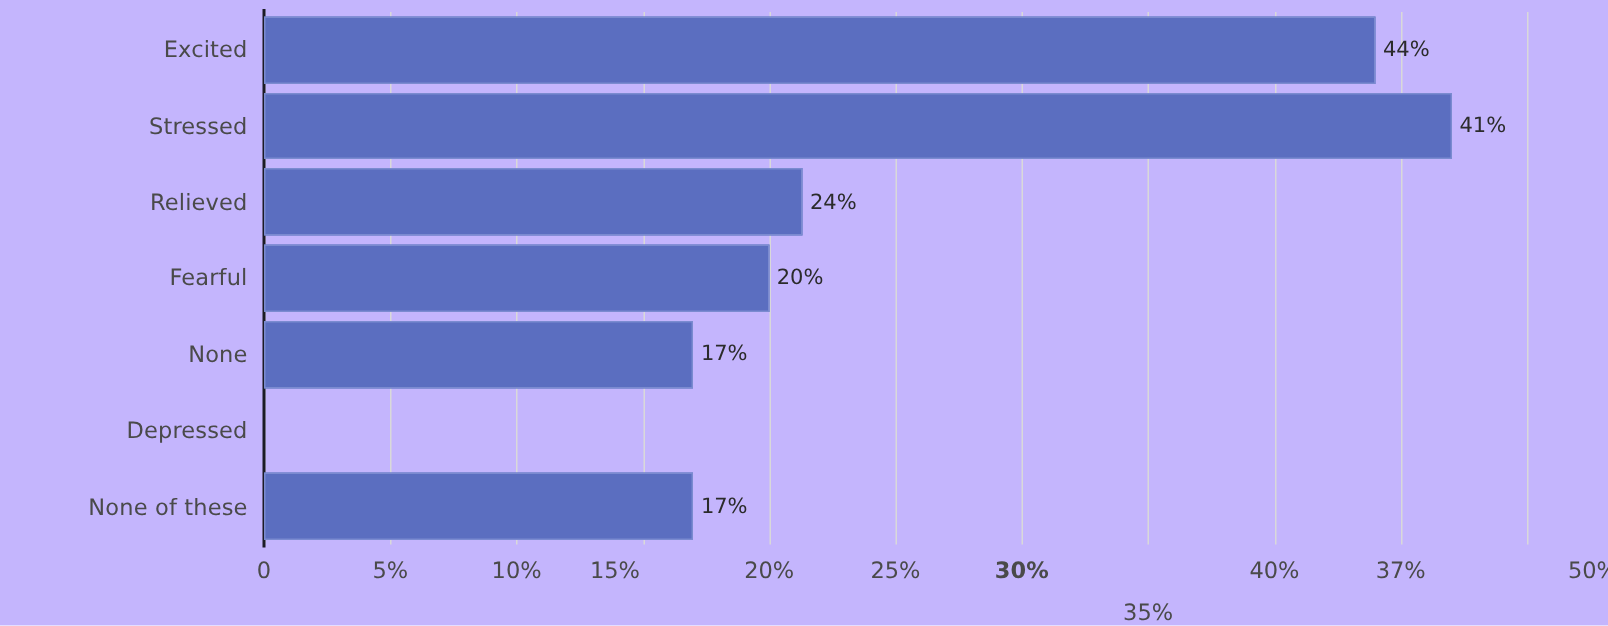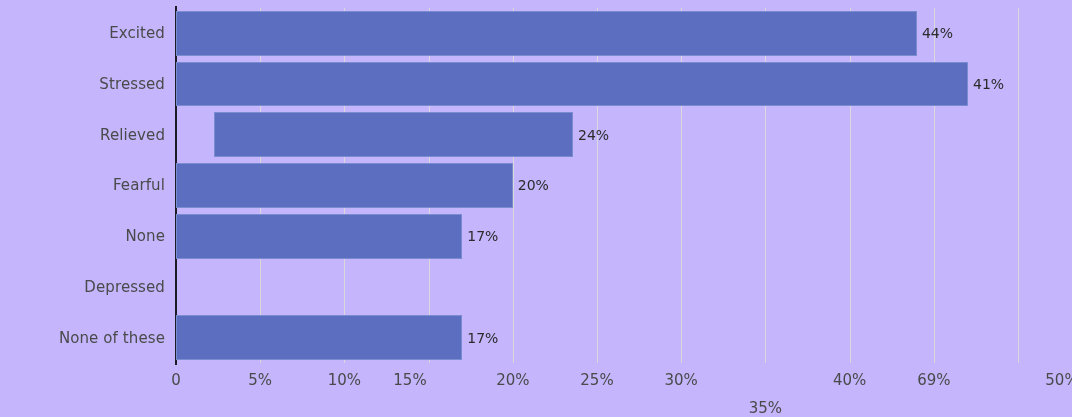--- a/index.html
+++ b/index.html
@@ -146,21 +146,21 @@
       </div>
       <div class="row" style="height: 50.7143px; padding-left: 48px;">
         <div class="cat-label">Stressed</div>
         <div class="bar-wrap" style="width: 792px;">
           <div class="bar" style="background: rgb(91, 110, 192); border-color: rgb(123, 139, 208);"></div>
           <div class="bar-value">41%</div>
         </div>
       </div>
       <div class="row" style="height: 50.7143px;">
         <div class="cat-label">Relieved</div>
-        <div class="bar-wrap" style="width: 359px; padding-left: 38px;">
+        <div class="bar-wrap" style="width: 359px;">
           <div class="bar" style="background: rgb(91, 110, 192); border-color: rgb(123, 139, 208);"></div>
           <div class="bar-value">24%</div>
         </div>
       </div>
       <div class="row" style="height: 50.7143px;">
         <div class="cat-label">Fearful</div>
         <div class="bar-wrap" style="width: 336.8px;">
           <div class="bar" style="background: rgb(91, 110, 192); border-color: rgb(123, 139, 208);"></div>
           <div class="bar-value">20%</div>
         </div>
@@ -184,20 +184,20 @@
       </div>
     </div>
 
   <div class="xaxis" id="xaxis">
       <div class="xtick" style="left: 176px;">0</div>
       <div class="xtick" style="left: 260.2px;">5%</div>
       <div class="xtick" style="left: 344.4px;">10%</div>
       <div class="xtick" style="left: 410px;">15%</div>
       <div class="xtick" style="left: 512.8px;">20%</div>
       <div class="xtick" style="left: 597px;">25%</div>
-      <div class="xtick" style="left: 681.2px;">30%</div>
+      <div class="xtick" style="left: 681.2px; font-weight: bold;">30%</div>
       <div class="xtick" style="left: 765.4px; margin-top: 28px;">35%</div>
       <div class="xtick" style="left: 849.6px;">40%</div>
-      <div class="xtick" style="left: 933.8px;">69%</div>
+      <div class="xtick" style="left: 933.8px;">37%</div>
       <div class="xtick" style="left: 1018px; margin-left: 44px;">50%</div>
     </div>
 
 </div>
 
 </body></html>

